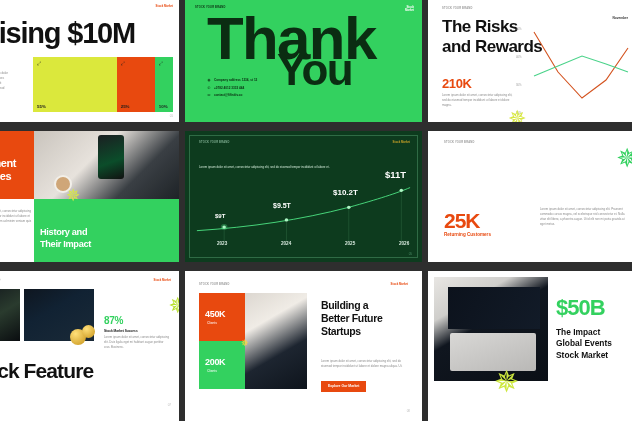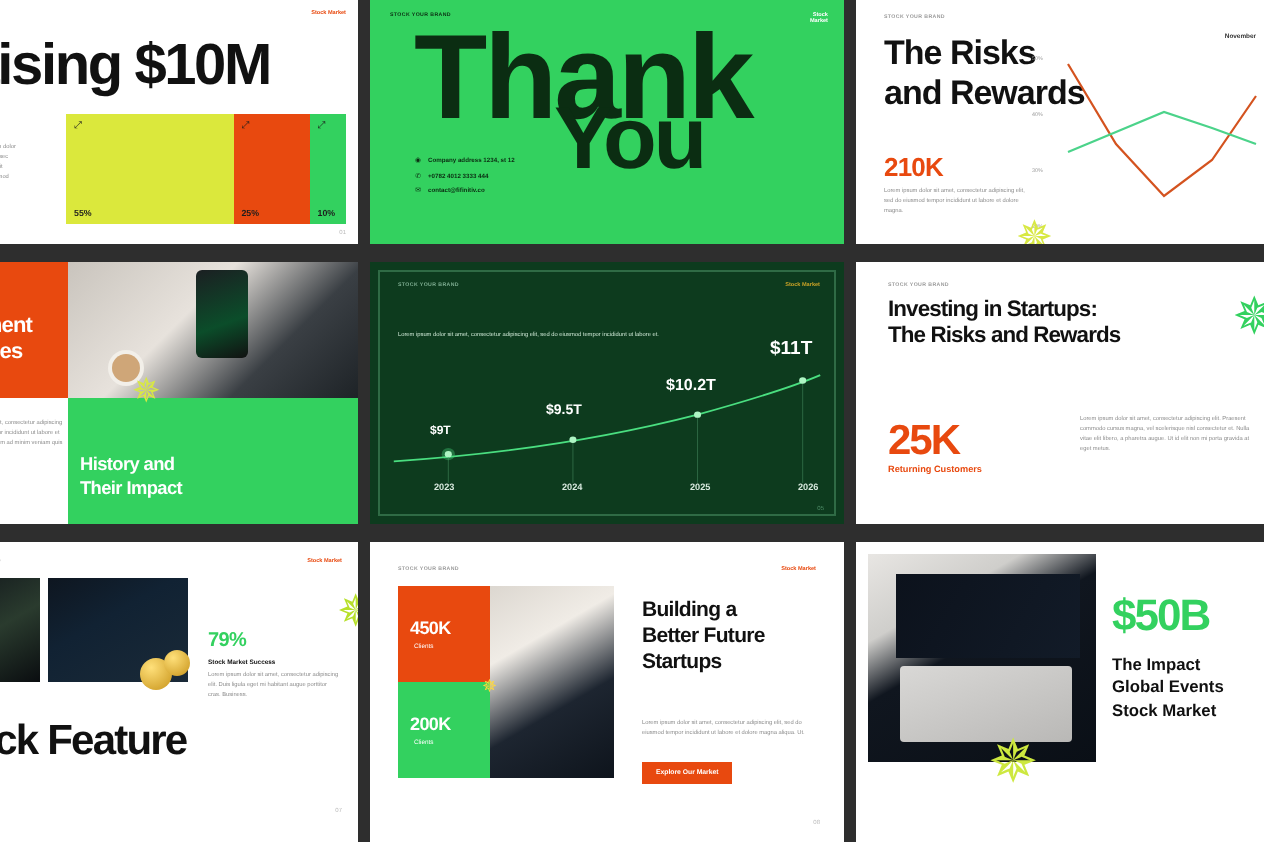--- a/index.html
+++ b/index.html
@@ -251,41 +251,37 @@
         <div class="xlabel" style="left:152px">2025</div>
         <div class="xlabel" style="left:206px">2026</div>
       </div>
       <div class="pg" style="right:10px;bottom:6px;color:#4f8f69">05</div>
     </div>
   </div>
 
   <div class="slide s6 r2">
     <div class="inner">
       <div class="brandtag" style="left:16px;top:10px">STOCK YOUR BRAND</div>
-      <div class="h">
-        <span>Investing in Startups:</span><br>
-        <span>The Risks and Rewards</span>
-      </div>
       <div class="star">✵</div>
       <div class="kpi">25K</div>
       <div class="kl">Returning Customers</div>
       <div class="body lorem">Lorem ipsum dolor sit amet, consectetur adipiscing elit. Praesent commodo cursus magna, vel scelerisque nisl consectetur et. Nulla vitae elit libero, a pharetra augue. Ut id elit non mi porta gravida at eget metus.</div>
     </div>
   </div>
 
   <div class="slide s7 c1">
     <div class="inner">
       <div class="brandtag" style="left:-30px;top:8px">STOCK YOUR BRAND</div>
       <div class="badge" style="right:8px;top:8px">Stock Market</div>
       <div class="p1"></div>
       <div class="p2">
         <div class="coin"></div>
         <div class="coin coin2"></div>
       </div>
-      <div class="kpi">79%</div>
+      <div class="kpi">87%</div>
       <div class="kl">Stock Market Success</div>
       <div class="body lorem">Lorem ipsum dolor sit amet, consectetur adipiscing elit. Duis ligula eget mi habitant augue porttitor cras. Business.</div>
       <div class="star">✵</div>
       <div class="big">Stock Feature</div>
       <div class="pg" style="right:8px;bottom:14px">07</div>
     </div>
   </div>
 
   <div class="slide s8 c2">
     <div class="inner">

